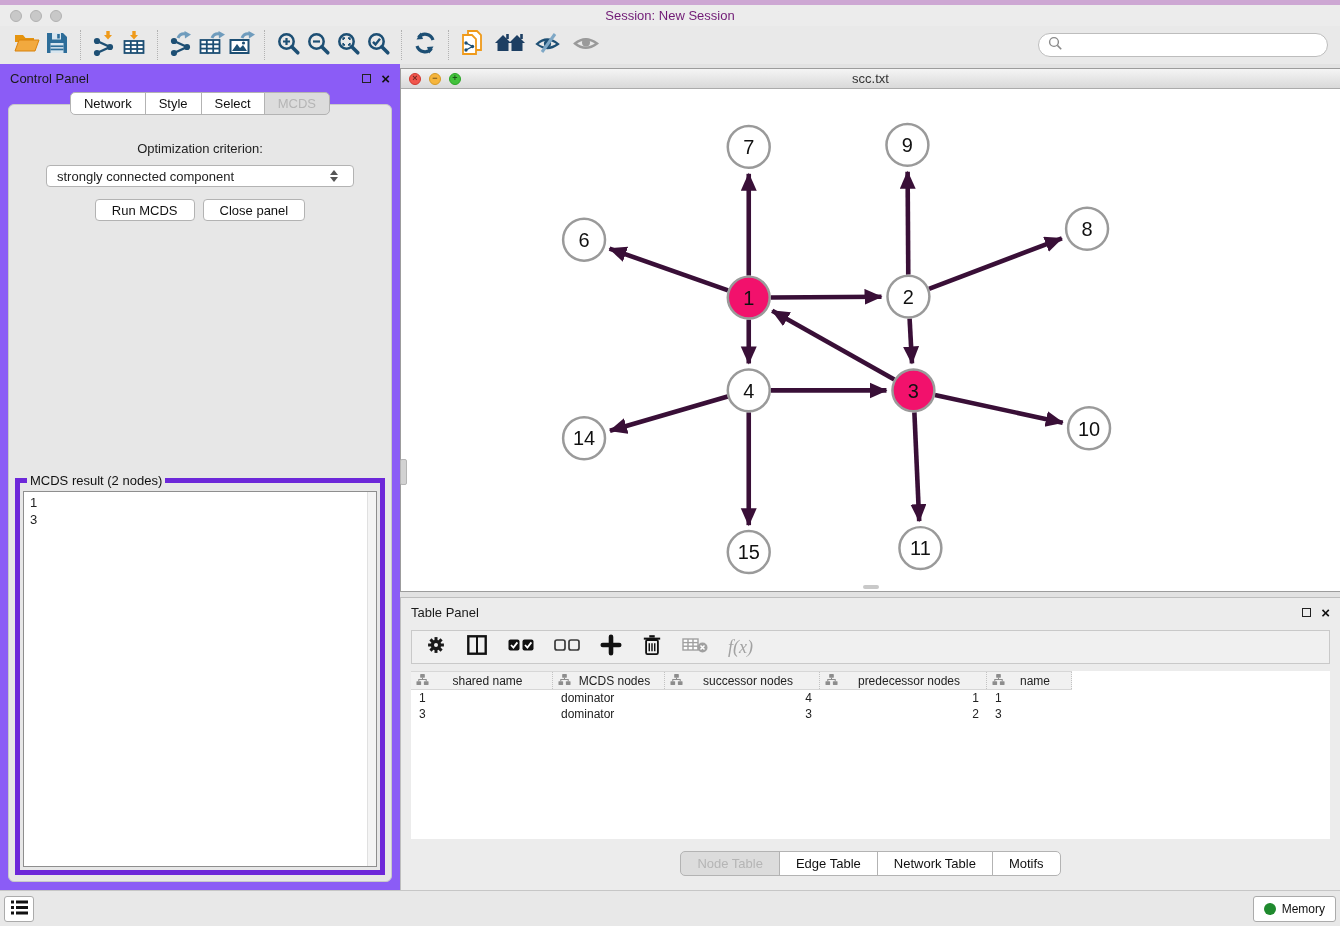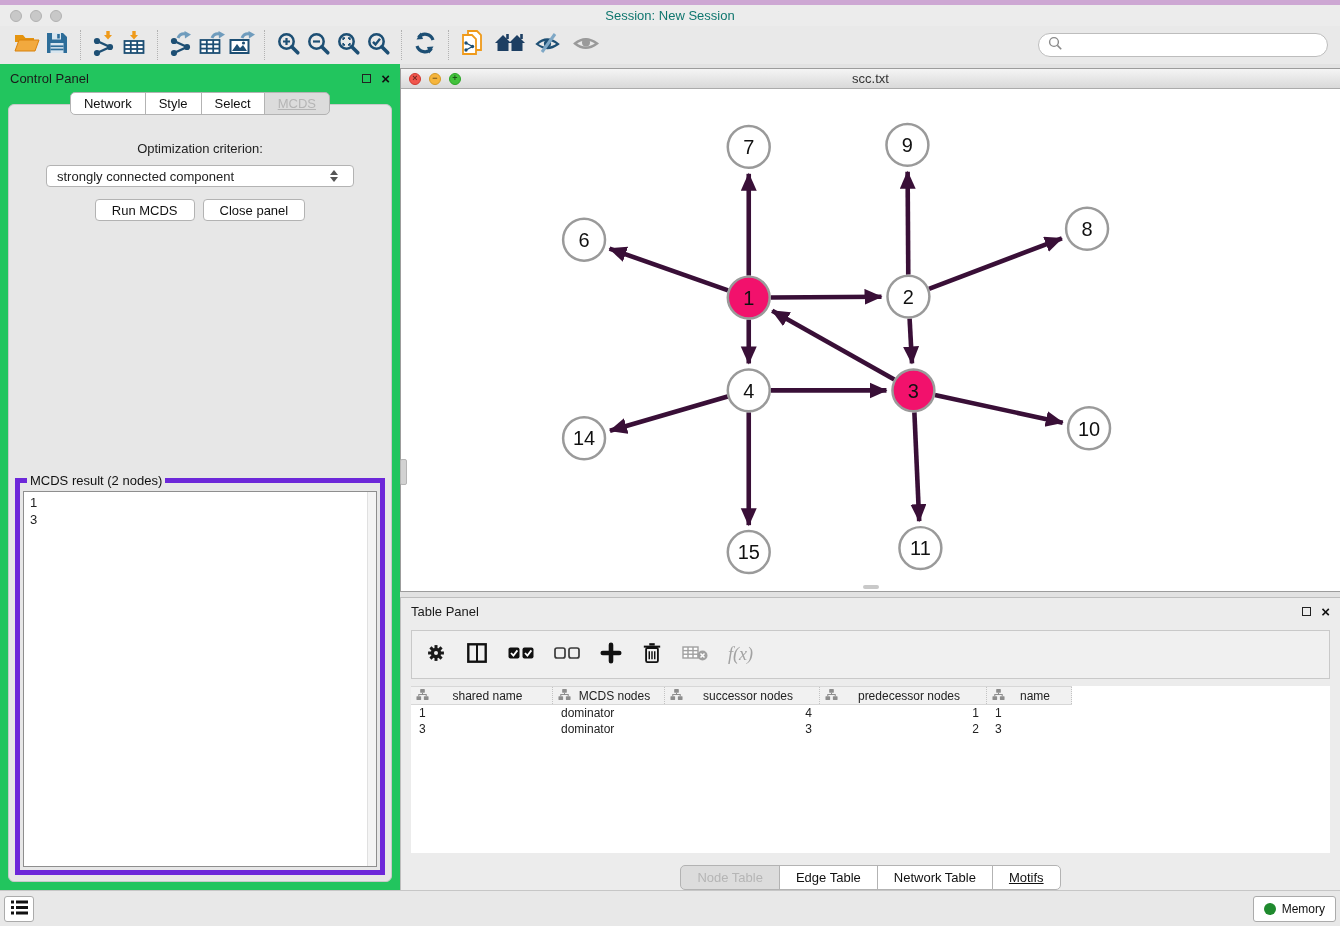--- a/index.html
+++ b/index.html
@@ -3,46 +3,46 @@
 <meta charset="utf-8">
 <style>
   * { box-sizing: border-box; margin: 0; padding: 0; }
   html,body { width:1340px; height:926px; overflow:hidden; }
   body { font-family:"Liberation Sans", sans-serif; background:#e4e4e4; color:#222; }
   .app { width:1340px; height:926px; display:flex; flex-direction:column; position:relative; }
 
   
   .mac-strip { height:5px; background:#cda7d3; }
   .mac-titlebar { height:21px; background:#ececec; position:relative; display:flex; align-items:center; justify-content:center; }
-  .mac-titlebar .title { font-size:13px; color:#0f766e; }
+  .mac-titlebar .title { font-size:13px; color:#701a75; }
   .lights { position:absolute; left:10px; top:0; bottom:0; display:flex; align-items:center; gap:8px; }
   .light { width:12px; height:12px; border-radius:50%; background:#c8c8c8; border:1px solid #b2b2b2; display:flex; align-items:center; justify-content:center; font-size:9px; line-height:1; color:rgba(0,0,0,.55); font-weight:bold; }
 
   
   .toolbar { height:38px; background:#e9e9e9; display:flex; align-items:center; padding:0 12px; }
   .tb-btn { width:30px; height:30px; display:flex; align-items:center; justify-content:center; cursor:default; }
   .tb-sep { height:30px; border-left:1px dotted #b2b2b2; margin:0 8px; }
   .tb-gap { width:8px; }
   .searchbox { margin-left:auto; width:290px; height:24px; background:#fff; border:1px solid #bdbdbd; border-radius:12px; display:flex; align-items:center; padding:0 9px; }
   .searchbox input { flex:1; border:none; outline:none; background:transparent; font-size:13px; font-family:"Liberation Sans",sans-serif; }
 
   
   .workspace { flex:1; display:flex; background:#e2e2e2; min-height:0; }
 
   
-  .control-panel { width:400px; background:#22c55e; display:flex; flex-direction:column; position:relative; }
+  .control-panel { width:400px; background:#8b5cf6; display:flex; flex-direction:column; position:relative; }
   .panel-header { height:28px; display:flex; align-items:center; padding:0 10px; font-size:13px; color:#1b1b1b; }
   .panel-header .ph-icons { margin-left:auto; display:flex; align-items:center; gap:10px; }
   .float-ic { width:9px; height:9px; border:1.6px solid #222; display:inline-block; }
   .close-ic { font-size:15px; font-weight:bold; color:#111; line-height:1; }
 
   .cp-tabs { position:relative; z-index:2; display:flex; justify-content:center; }
   .seg-tab { font-size:13px; padding:3px 13px; background:#fff; border:1px solid #b3b3b3; margin-left:-1px; color:#111; cursor:default; white-space:nowrap; }
   .seg-tab:first-child { border-top-left-radius:5px; border-bottom-left-radius:5px; margin-left:0; }
-  .seg-tab:last-child { border-top-right-radius:5px; border-bottom-right-radius:5px;text-decoration:underline; }
+  .seg-tab:last-child { border-top-right-radius:5px; border-bottom-right-radius:5px; }
   .seg-tab.selected { background:#dcdcdc; color:#b5b5b5; }
 
   .cp-body { position:relative; flex:1; margin:-11px 8px 8px; border:1px solid #c9c9c9; border-radius:6px; background:#e7e7e7; }
   .opt-label { text-align:center; margin-top:36px; font-size:13px; }
   .cp-select { margin:9px auto 0; width:308px; height:22px; background:#fff; border:1px solid #b3b3b3; border-radius:4px; display:flex; align-items:center; padding:0 15px 0 10px; font-size:13px; }
   .cp-select .val { flex:1; }
   .chevrons { display:flex; flex-direction:column; gap:2px; align-items:center; }
   .chevrons .up { width:0; height:0; border-left:4px solid transparent; border-right:4px solid transparent; border-bottom:5px solid #555; }
   .chevrons .dn { width:0; height:0; border-left:4px solid transparent; border-right:4px solid transparent; border-top:5px solid #555; }
   .btn-row { display:flex; justify-content:center; gap:8px; margin-top:12px; }
@@ -64,21 +64,21 @@
   .lt-red { background:#f1564d; border-color:#ce3a31; }
   .lt-yellow { background:#f6b53c; border-color:#d49a28; }
   .lt-green { background:#43c23c; border-color:#2da428; }
   .net-canvas { flex:1; position:relative; background:#fff; }
   .net-canvas svg { position:absolute; inset:0; }
   .grip { position:absolute; bottom:2px; left:50%; margin-left:-8px; width:16px; height:4px; background:#c9c9c9; border-radius:2px; }
   .vtrack { position:absolute; left:-1px; top:370px; width:7px; height:26px; background:#d2d2d2; border:1px solid #b5b5b5; border-radius:2px; }
 
   
   .table-panel { flex:1; margin-top:5px; background:#ececec; border-top:1px solid #bdbdbd; border-left:1px solid #bdbdbd; display:flex; flex-direction:column; min-height:0; }
-  .tp-toolbar { margin:4px 10px 0; height:50px; border:1px solid #c9c9c9; background:#f0f0f0; display:flex; align-items:center; gap:20px; padding:0 14px; }
+  .tp-toolbar { margin:4px 10px 0; height:34px; border:1px solid #c9c9c9; background:#f0f0f0; display:flex; align-items:center; gap:20px; padding:0 14px; }
   .tp-tbtn { display:flex; align-items:center; justify-content:center; }
   .fx { font-family:"Liberation Serif", serif; font-style:italic; font-size:18px; color:#a2a2a2; }
 
   .tp-table { margin:7px 10px 0; height:168px; background:#fff; position:relative; overflow:hidden; }
   .tp-header { display:flex; height:19px; background:#f1f1f1; border-top:1px solid #d7d7d7; border-bottom:1px solid #d7d7d7; width:661px; }
   .tp-col { display:flex; align-items:center; border-right:1px dotted #c3c3c3; font-size:12px; color:#222;justify-content:center; }
   .tp-col .colname { flex:1; text-align:center; padding-right:6px; }
   .tp-col .tree-ic { margin-left:5px; }
   .tp-row { display:flex; height:16px; align-items:center; }
   .tp-cell { font-size:12px; padding:0 8px; overflow:hidden; white-space:nowrap; }

